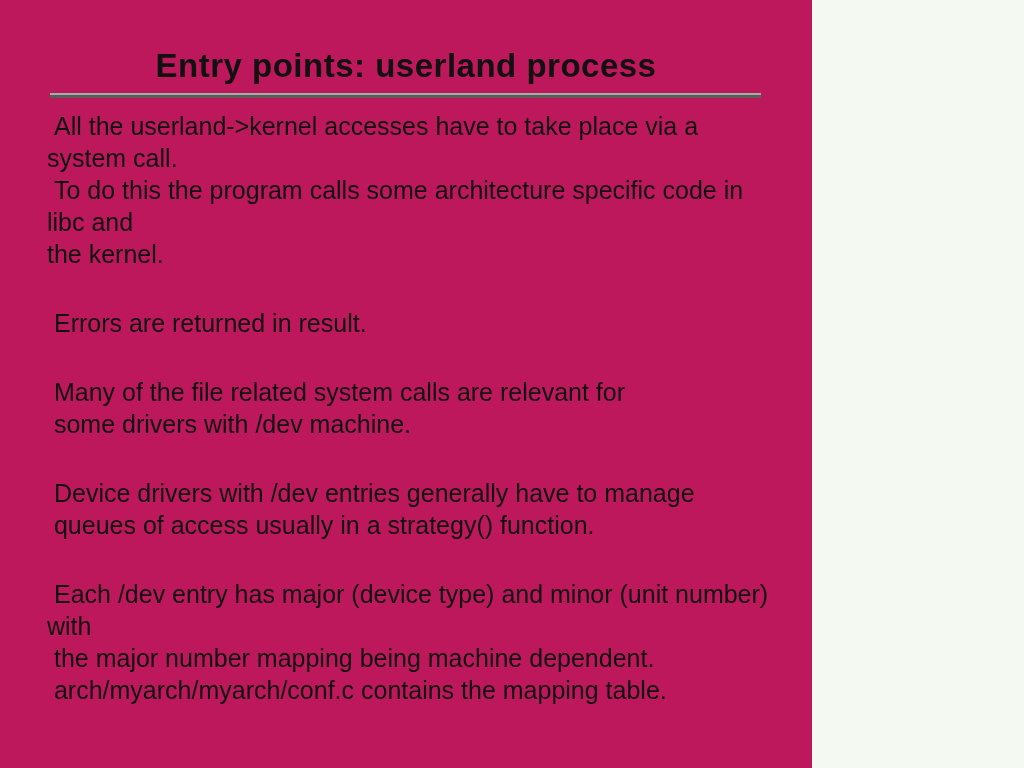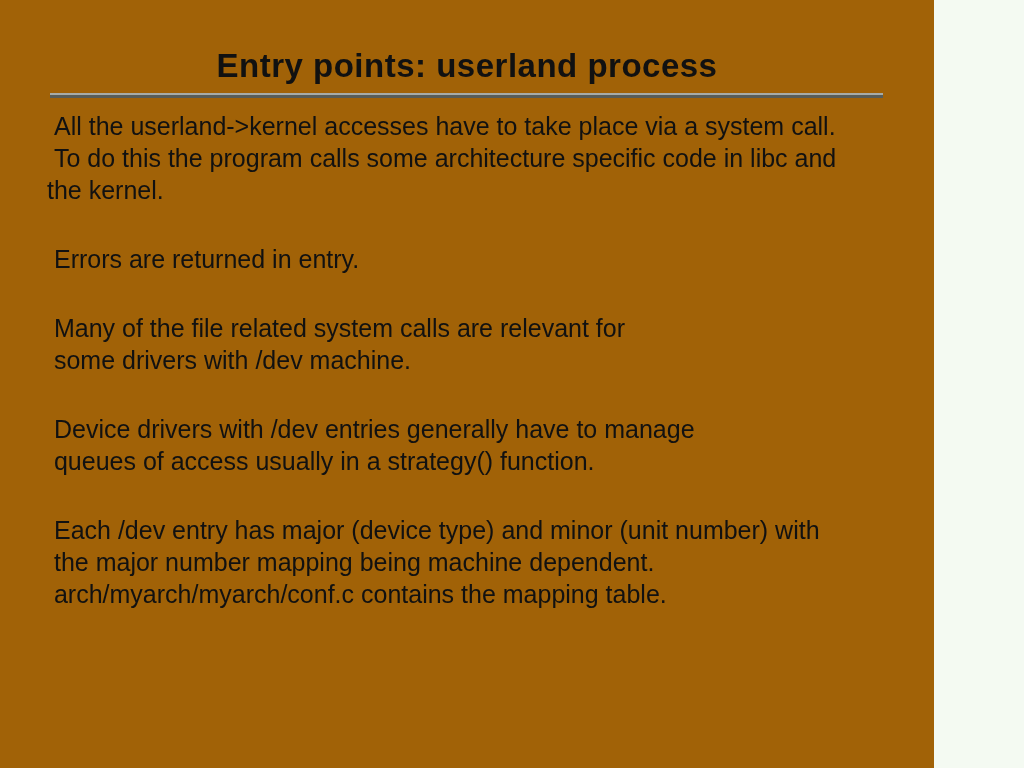--- a/index.html
+++ b/index.html
@@ -2,24 +2,24 @@
 <html><head>
 <meta charset="utf-8">
 <style>
   html, body {
     margin: 0;
     padding: 0;
     background: #f4faf2;
   }
   .slide {
     position: relative;
-    width: 934px;
+    width: 812px;
     height: 768px;
     overflow: hidden;
-    background: #a16207;
+    background: #be185d;
     color: #111111;
     font-family: "Liberation Sans", sans-serif;
   }
   .title {
     margin: 0;
     padding-top: 45px;
     text-align: center;
     font-size: 33px;
     line-height: 42px;
     font-weight: bold;
@@ -45,21 +45,21 @@
 </head>
 <body>
 
 <div class="slide">
   <h1 class="title">Entry points: userland process</h1>
   <div class="rule"></div>
   <div class="body">
     <p class="para"> All the userland-&gt;kernel accesses have to take place via a system call.
  To do this the program calls some architecture specific code in libc and
 the kernel.</p>
-    <p class="para"> Errors are returned in entry.</p>
+    <p class="para"> Errors are returned in result.</p>
     <p class="para"> Many of the file related system calls are relevant for
  some drivers with /dev machine.</p>
     <p class="para"> Device drivers with /dev entries generally have to manage
  queues of access usually in a strategy() function.</p>
     <p class="para"> Each /dev entry has major (device type) and minor (unit number) with
  the major number mapping being machine dependent.
  arch/myarch/myarch/conf.c contains the mapping table.</p>
   </div>
 </div>
 

